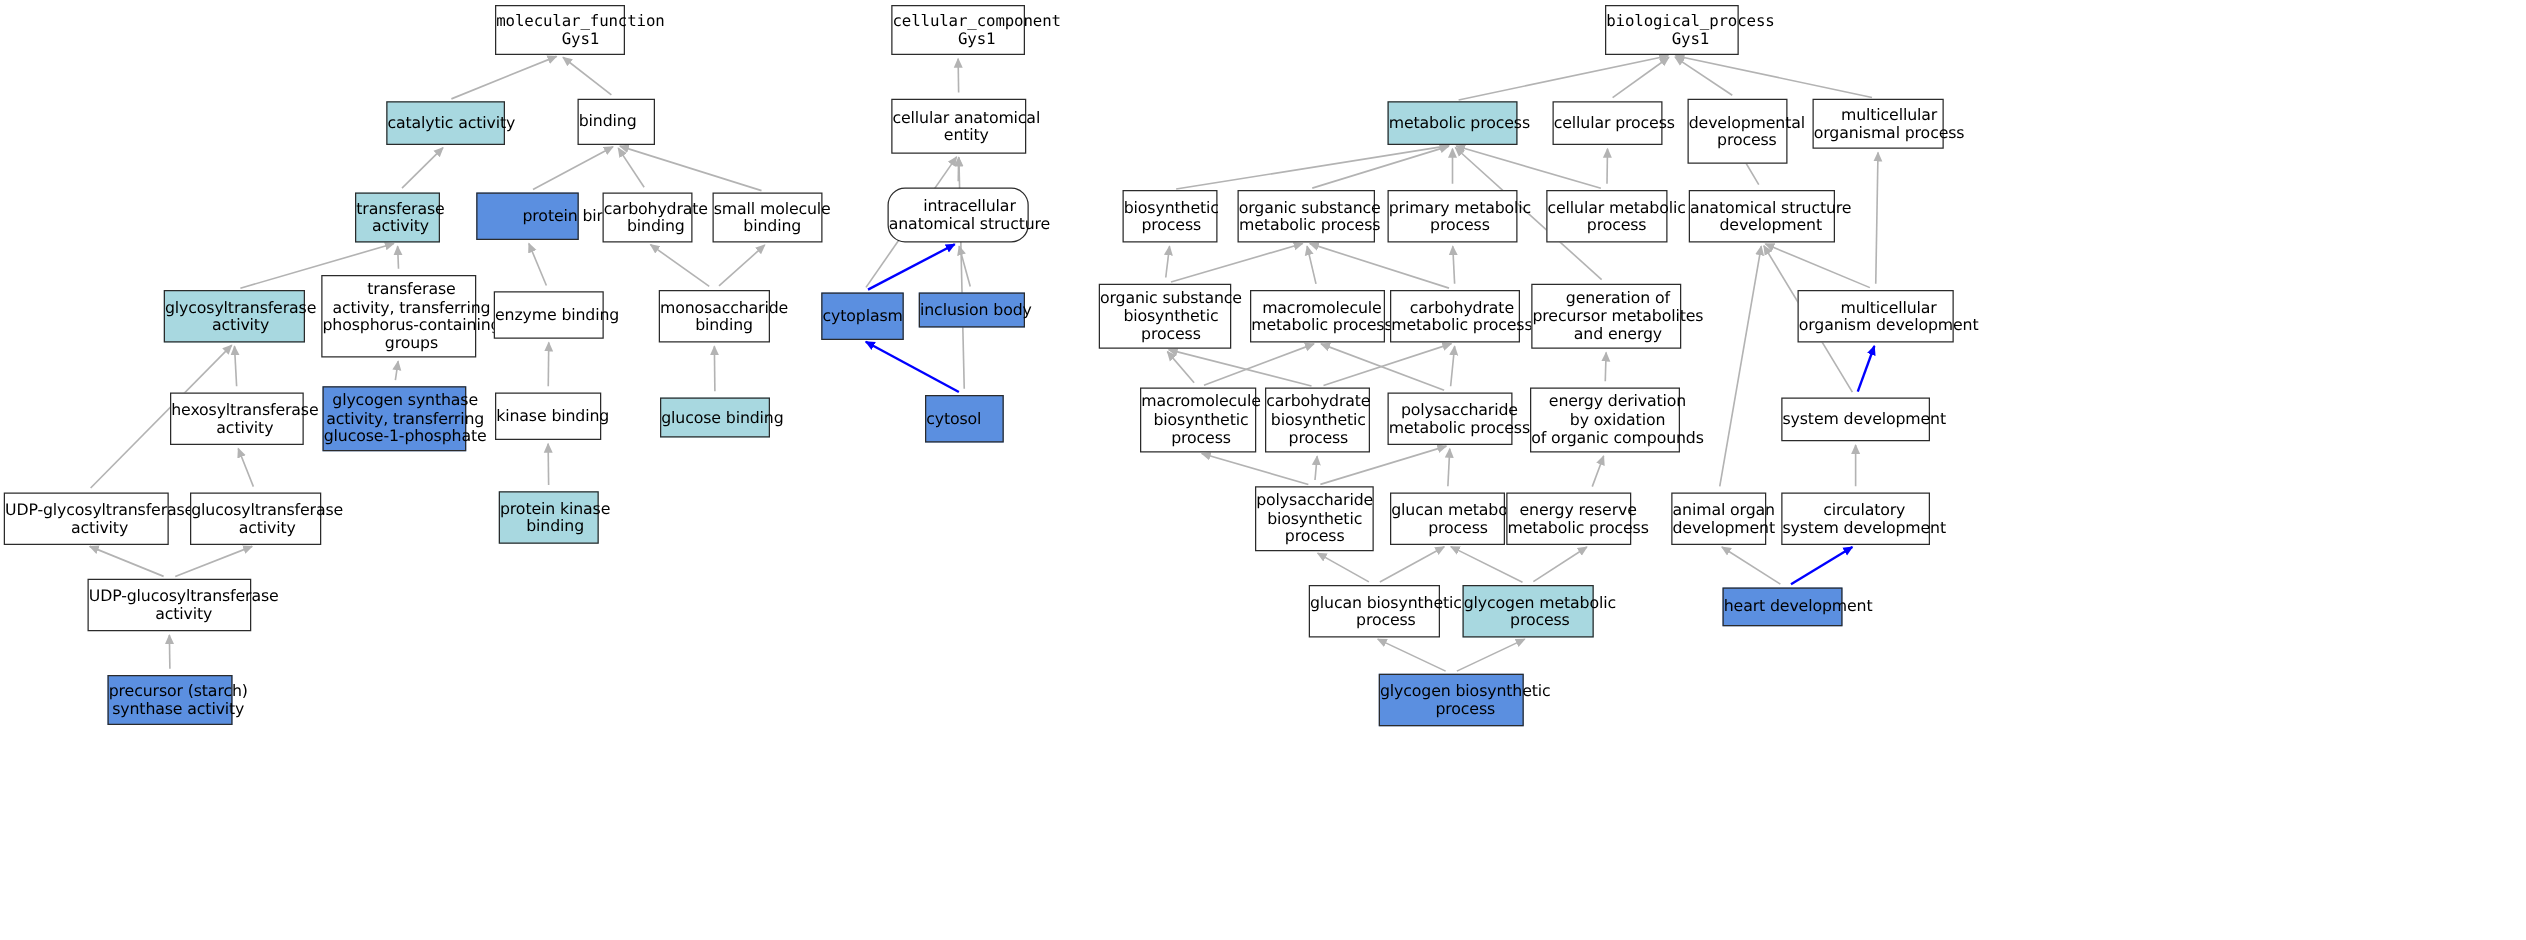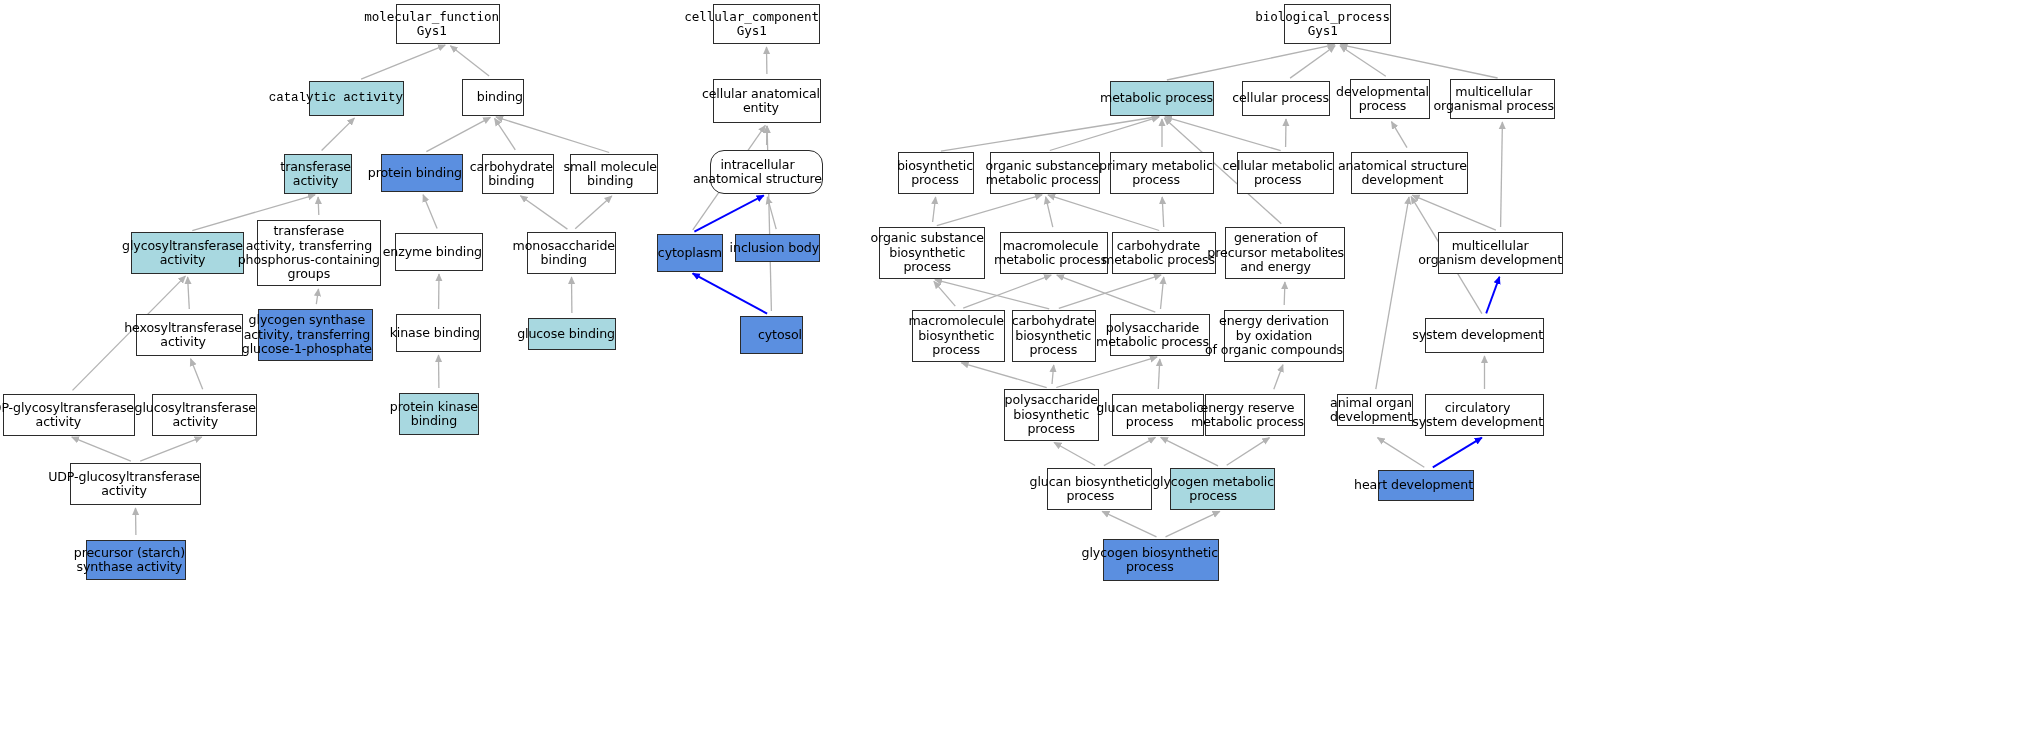--- a/index.html
+++ b/index.html
@@ -24,21 +24,21 @@
     pointer-events: none;
   }
   .node {
     position: absolute;
     box-sizing: border-box;
     border: 1.3px solid #2b2b2b;
     background: #ffffff;
     color: #000000;
     display: flex;
     align-items: center;
-    justify-content: flex-end;
+    justify-content: flex-start;
     text-align: center;
     font-size: 12.6px;
     line-height: 14.4px;
     white-space: pre;
     z-index: 5;
     letter-spacing: -0.1px;
   }
   .node.lightblue { background: #a8d8e0; }
   .node.midblue   { background: #5b8fe0; }
   .node.mono      { font-family: "DejaVu Sans Mono", "Liberation Mono", monospace; }
@@ -130,27 +130,27 @@
         <path d="M1165.5,536.9 L1219.8,511.3" fill="none" stroke="#b3b3b3" stroke-width="1.3" marker-end="url(#arrow-gray)"></path>
       </g>
   </svg>
   <div id="node-layer">
       <div class="node mono" style="left: 396px; top: 4px; width: 104px; height: 40px;"><span class="node-label">molecular_function
 Gys1</span></div>
       <div class="node mono" style="left: 713px; top: 4px; width: 107px; height: 40px;"><span class="node-label">cellular_component
 Gys1</span></div>
       <div class="node mono" style="left: 1284px; top: 4px; width: 107px; height: 40px;"><span class="node-label">biological_process
 Gys1</span></div>
-      <div class="node lightblue" style="left: 309px; top: 81px; width: 95px; height: 35px; font-family: Liberation Mono, monospace;"><span class="node-label">catalytic activity</span></div>
+      <div class="node lightblue" style="left: 309px; top: 81px; width: 95px; height: 35px;"><span class="node-label">catalytic activity</span></div>
       <div class="node" style="left: 462px; top: 79px; width: 62px; height: 37px;"><span class="node-label">binding</span></div>
       <div class="node" style="left: 713px; top: 79px; width: 108px; height: 44px;"><span class="node-label">cellular anatomical
 entity</span></div>
       <div class="node lightblue" style="left: 1110px; top: 81px; width: 104px; height: 35px;"><span class="node-label">metabolic process</span></div>
       <div class="node" style="left: 1242px; top: 81px; width: 88px; height: 35px;"><span class="node-label">cellular process</span></div>
-      <div class="node" style="left: 1350px; top: 79px; width: 80px; height: 40px;"><span class="node-label">developmental
+      <div class="node" style="left: 1350px; top: 79px; width: 80px; height: 52px;"><span class="node-label">developmental
 process</span></div>
       <div class="node" style="left: 1450px; top: 79px; width: 105px; height: 40px;"><span class="node-label">multicellular
 organismal process</span></div>
       <div class="node lightblue" style="left: 284px; top: 154px; width: 68px; height: 40px;"><span class="node-label">transferase
 activity</span></div>
       <div class="node midblue" style="left: 381px; top: 154px; width: 82px; height: 38px; padding-left: 36px;"><span class="node-label">protein binding</span></div>
       <div class="node" style="left: 482px; top: 154px; width: 72px; height: 40px;"><span class="node-label">carbohydrate
 binding</span></div>
       <div class="node" style="left: 570px; top: 154px; width: 88px; height: 40px;"><span class="node-label">small molecule
 binding</span></div>
@@ -215,21 +215,21 @@
 activity</span></div>
       <div class="node lightblue" style="left: 399px; top: 393px; width: 80px; height: 42px;"><span class="node-label">protein kinase
 binding</span></div>
       <div class="node" style="left: 1004px; top: 389px; width: 95px; height: 52px;"><span class="node-label">polysaccharide
 biosynthetic
 process</span></div>
       <div class="node" style="left: 1112px; top: 394px; width: 92px; height: 42px;"><span class="node-label">glucan metabolic
 process</span></div>
       <div class="node" style="left: 1205px; top: 394px; width: 100px; height: 42px;"><span class="node-label">energy reserve
 metabolic process</span></div>
-      <div class="node" style="left: 1337px; top: 394px; width: 76px; height: 32px;"><span class="node-label">animal organ
+      <div class="node" style="left: 1337px; top: 394px; width: 76px; height: 42px;"><span class="node-label">animal organ
 development</span></div>
       <div class="node" style="left: 1425px; top: 394px; width: 119px; height: 42px;"><span class="node-label">circulatory
 system development</span></div>
       <div class="node" style="left: 70px; top: 463px; width: 131px; height: 42px;"><span class="node-label">UDP-glucosyltransferase
 activity</span></div>
       <div class="node" style="left: 1047px; top: 468px; width: 105px; height: 42px;"><span class="node-label">glucan biosynthetic
 process</span></div>
       <div class="node lightblue" style="left: 1170px; top: 468px; width: 105px; height: 42px;"><span class="node-label">glycogen metabolic
 process</span></div>
       <div class="node midblue" style="left: 1378px; top: 470px; width: 96px; height: 31px;"><span class="node-label">heart development</span></div>

